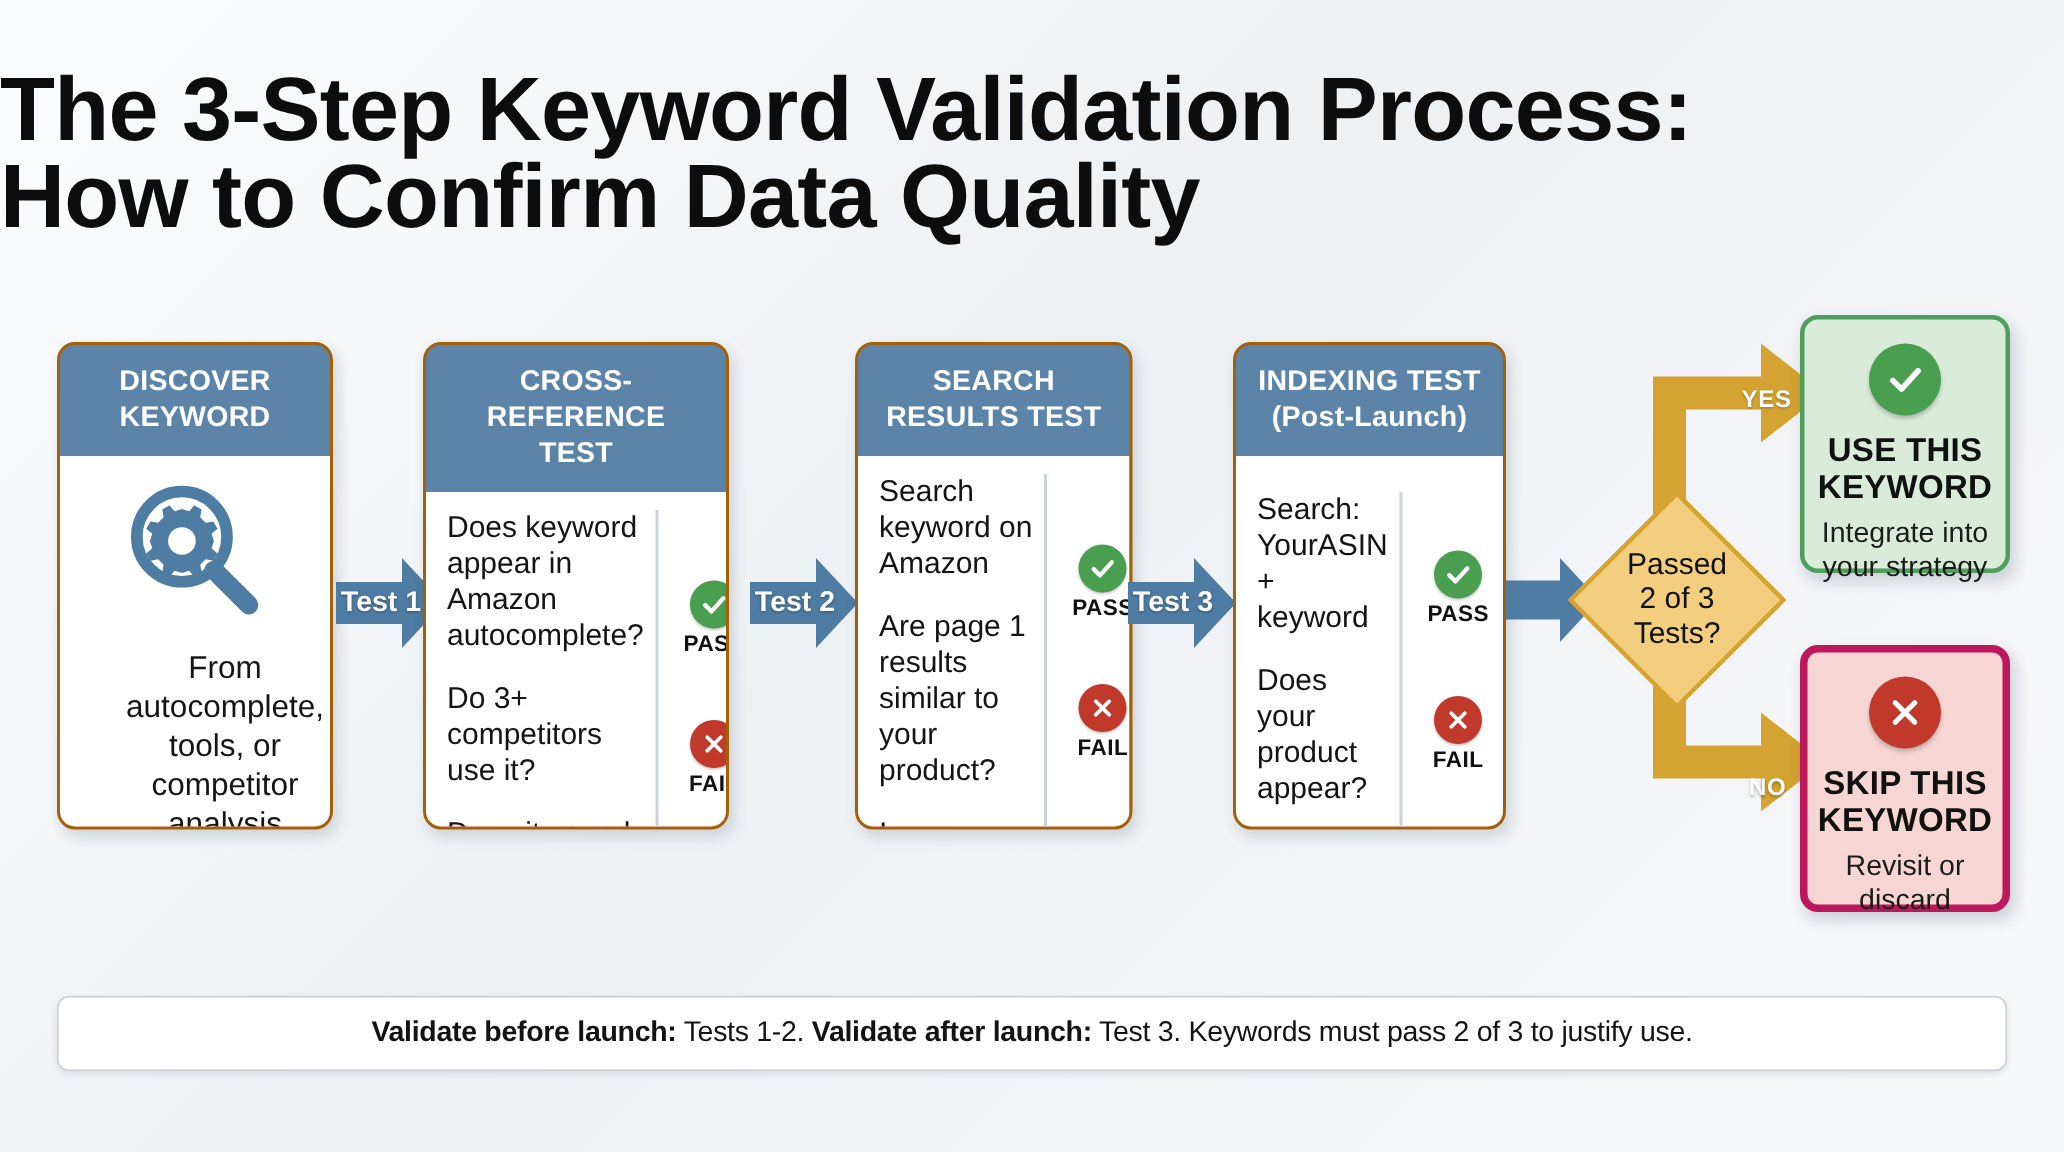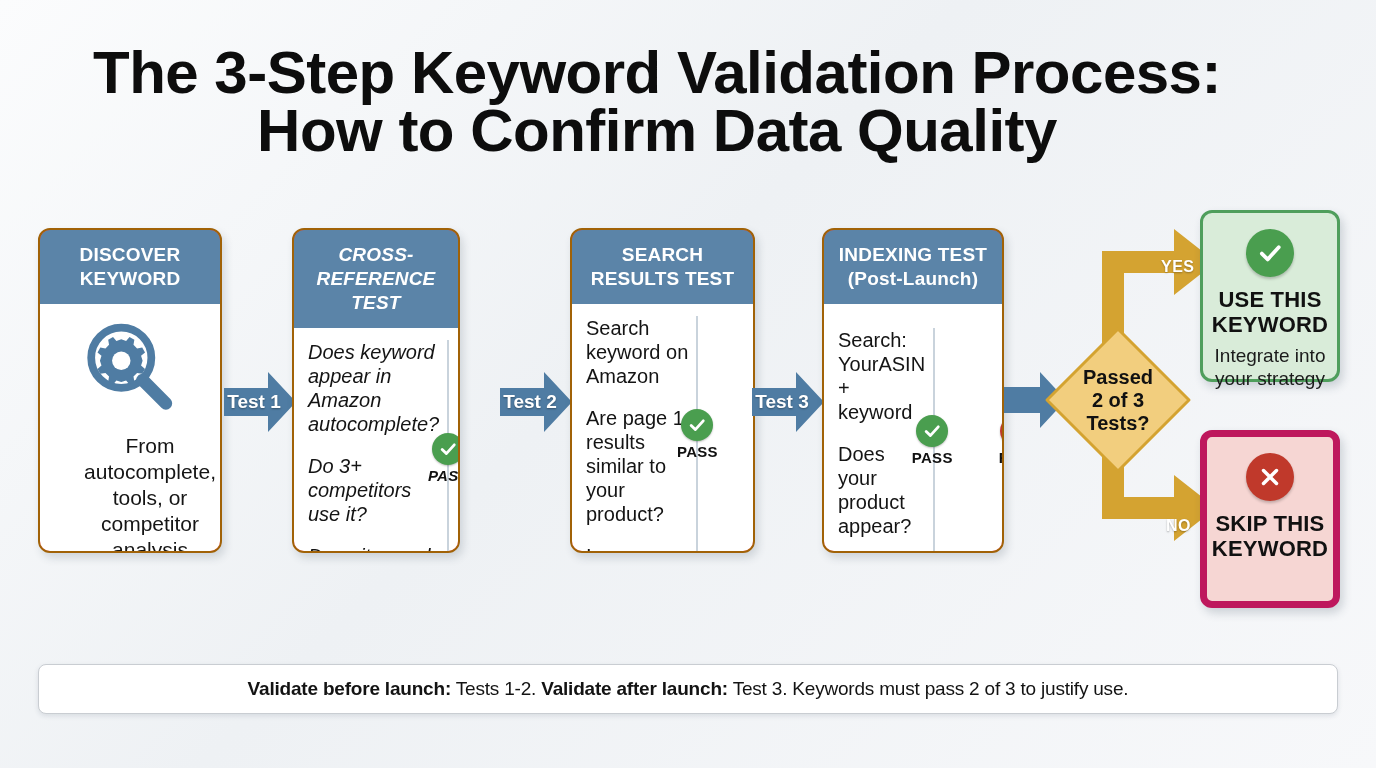--- a/index.html
+++ b/index.html
@@ -18,21 +18,21 @@
     width: 1376px;
     height: 768px;
   }
 
   
   .title {
     position: absolute;
     left: 0;
     top: 44px;
     width: 1314px;
-    text-align: center;
+    text-align: left;
     font-size: 60px;
     line-height: 58px;
     font-weight: 700;
     letter-spacing: -0.5px;
     color: #0d0d0d;
     font-family: "Liberation Sans", sans-serif;
   }
   .title .l2 { display: block; }
 
   
@@ -99,21 +99,21 @@
     margin-bottom: 18px;
   }
   .q-item:last-child { margin-bottom: 0; }
 
   .pf-col {
     flex: 0 0 auto;
     width: 58px;
     border-left: 2px solid #c9d3dc;
     padding-left: 8px;
     display: flex;
-    flex-direction: row;
+    flex-direction: column;
     justify-content: center;
     align-items: center;
     gap: 42px;
   }
   .pf-item { text-align: center; }
   .pf-circle {
     width: 32px; height: 32px;
     border-radius: 50%;
     margin: 0 auto 2px auto;
     display: flex; align-items: center; justify-content: center;
@@ -155,36 +155,36 @@
     height: 150px;
   }
   .diamond-label {
     position: absolute;
     left: 0; top: 50%;
     transform: translateY(-50%);
     width: 150px;
     text-align: center;
     font-size: 20px;
     line-height: 23px;
-    font-weight: 700;
+    font-weight: 400;
     color: #111;
     pointer-events: none;
   }
 
   
   .result {
     position: absolute;
     border-radius: 12px;
     box-sizing: border-box;
     box-shadow: 3px 5px 10px rgba(40,60,80,0.2);
     text-align: center;
     padding-top: 16px;
   }
   .result-good { background: #d9ecd9; border: 3px solid #4f9e5c; margin-top: 28px; }
-  .result-bad  { background: #f6d6d3; border: 7px solid #be185d; }
+  .result-bad  { background: #f6d6d3; border: 5px solid #be185d; }
   .result-badge {
     width: 48px; height: 48px;
     border-radius: 50%;
     margin: 0 auto 10px auto;
     display: flex; align-items: center; justify-content: center;
     box-shadow: 0 2px 3px rgba(0,0,0,0.22);
   }
   .badge-good { background: #4a9e4f; }
   .badge-bad  { background: #c0392b; }
   .result-title {
@@ -277,21 +277,21 @@
     </div>
   </div>
 
   <div class="blue-arrow" style="left:224px; top:366px;">
     <svg viewBox="0 0 72 72" width="72" height="72">
       <path d="M0 22 L44 22 L44 6 L72 36 L44 66 L44 50 L0 50 Z" fill="#4f7ca3"></path>
     </svg>
     <div class="alabel">Test 1</div>
   </div>
 
-  <div class="stage" style="left:292px; top:228px; width:168px; height:325px;font-style:italic;">
+  <div class="stage" style="left:282px; top:228px; width:204px; height:325px;">
     <div class="stage-head">
       <span>CROSS-REFERENCE</span><br>
       <span>TEST</span>
     </div>
     <div class="stage-body test-body">
       <div class="q-col">
         <div class="q-item">Does keyword appear in Amazon autocomplete?</div>
         <div class="q-item">Do 3+ competitors use it?</div>
         <div class="q-item">Does it sound natural when spoken?</div>
       </div>
@@ -454,20 +454,24 @@
   <div class="result result-bad" style="left:1200px; top:430px; width:140px; height:178px;">
     <div class="result-badge badge-bad">
       <svg width="26" height="26" viewBox="0 0 24 24">
         <path d="M6 6 L18 18 M18 6 L6 18" fill="none" stroke="#fff" stroke-width="3.2" stroke-linecap="round"></path>
       </svg>
     </div>
     <div class="result-title">
       <span>SKIP THIS</span><br>
       <span>KEYWORD</span>
     </div>
+    <div class="result-sub">
+      <span>Revisit or</span><br>
+      <span>discard</span>
+    </div>
   </div>
 
   <div class="footer">
     <div class="footer-text">
       <b>Validate before launch:</b><span> Tests 1-2. </span><b>Validate after launch:</b><span> Test 3. Keywords must pass 2 of 3 to justify use.</span>
     </div>
   </div>
 
 </div>
 

